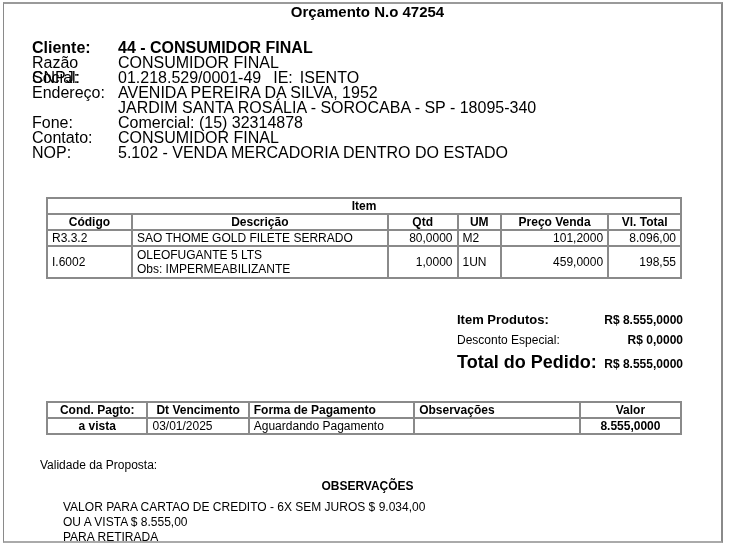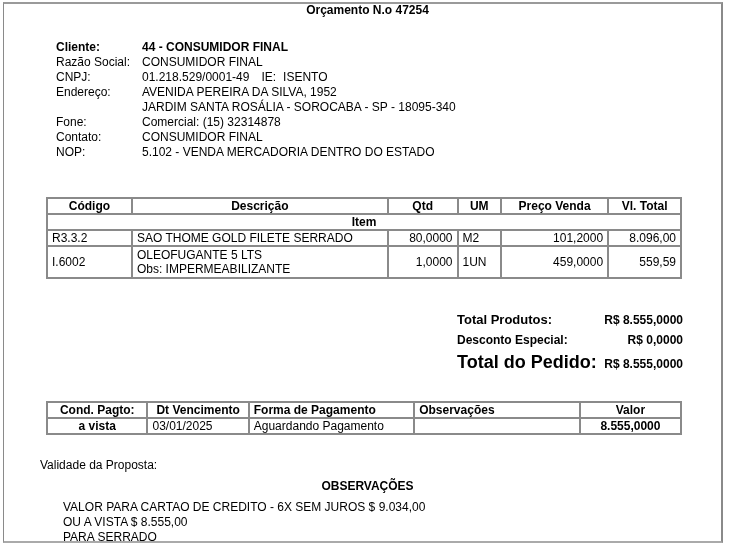--- a/index.html
+++ b/index.html
@@ -2,40 +2,40 @@
 <html><head>
 <meta charset="utf-8">
 <style>
   html, body { margin:0; padding:0; background:#ffffff; }
   body { width:735px; height:548px; position:relative; overflow:hidden;
          font-family:"Liberation Sans", sans-serif; font-size:12px; color:#000; }
   .frame { position:absolute; left:3px; top:2px; width:720px; height:541px;
            border-top:2px solid #9a9a9a; border-left:1px solid #8a8a8a;
            border-right:2px solid #8a8a8a; border-bottom:2px solid #aaaaaa; box-sizing:border-box; }
   .title { position:absolute; top:3px; left:0; width:735px; text-align:center;
-           font-weight:bold; font-size:12px; }
-  .info { position:absolute; left:56px; top:40px; line-height:15px; font-size:12px; }
+           font-weight:bold; font-size:15px; }
+  .info { position:absolute; left:32px; top:40px; line-height:15px; font-size:16px; }
   .info .row { display:flex; height:15px; }
   .info .lbl { width:86px; }
   .info .val { white-space:nowrap; }
   .info .bold { font-weight:bold; }
   .ie { margin-left:12px; }
   table { border-collapse:collapse; position:absolute; font-size:12px; }
   table td, table th { border:2px solid #8a8a8a; padding:0 4px; height:14px; line-height:14px; }
   .items { left:46px; top:197px; width:636px; }
   .items th { font-weight:bold; text-align:center; }
   .items .tall td { height:30px; line-height:14px; }
   .r { text-align:right; }
   .c { text-align:center;font-weight:bold; }
   .l { text-align:left; }
   .totals { position:absolute; left:457px; top:309px; width:226px; }
   .totals .row { display:flex; justify-content:space-between; align-items:baseline; }
   .totals .tp { font-weight:bold; font-size:13px; height:21px; line-height:21px; }
   .totals .de { font-size:12px; font-weight:bold; height:20px; line-height:20px; }
-  .totals .de .lbl { font-weight:bold; }
+  .totals .de .lbl { font-weight:normal; }
   .totals .tot { height:24px; line-height:24px; }
   .totals .tot .lbl { font-weight:bold; font-size:18px; }
   .totals .tot .val { font-size:12px; font-weight:bold; }
   .pay { left:46px; top:401px; width:636px; }
   .pay th { font-weight:bold; }
   .validade { position:absolute; left:40px; top:458px; }
   .obs-title { position:absolute; top:479px; left:0; width:735px; text-align:center; font-weight:bold; font-size:12px; }
   .obs-lines { position:absolute; left:40px; top:500px; line-height:15px;margin-left:23px; }
 </style>
 </head>
@@ -78,55 +78,55 @@
   </div>
   <div class="row">
     <span class="lbl">NOP:</span>
     <span class="val">5.102 - VENDA MERCADORIA DENTRO DO ESTADO</span>
   </div>
 </div>
 
 <table class="items">
   <tbody>
       <tr>
+    <th colspan="6">Item</th>
+  </tr>
+  <tr>
     <th style="width:74px">Código</th>
     <th class="l" style="width:243px">Descrição</th>
     <th style="width:59px">Qtd</th>
     <th style="width:33px">UM</th>
     <th style="width:96px">Preço Venda</th>
     <th style="width:62px">Vl. Total</th>
-  </tr>
-  <tr>
-    <th colspan="6">Item</th>
   </tr>
   <tr>
     <td>R3.3.2</td>
     <td>SAO THOME GOLD FILETE SERRADO</td>
     <td class="r">80,0000</td>
     <td>M2</td>
     <td class="r">101,2000</td>
     <td class="r">8.096,00</td>
   </tr>
   <tr class="tall">
     <td>I.6002</td>
     <td>
       <div>OLEOFUGANTE 5 LTS</div>
       <div>Obs: IMPERMEABILIZANTE</div>
     </td>
     <td class="r">1,0000</td>
     <td>1UN</td>
     <td class="r">459,0000</td>
-    <td class="r">559,59</td>
+    <td class="r">198,55</td>
   </tr>
 </tbody>
   </table>
 
 <div class="totals">
   <div class="row tp">
-    <span class="lbl">Total Produtos:</span>
+    <span class="lbl">Item Produtos:</span>
     <span class="val" style="font-size:12px">R$ 8.555,0000</span>
   </div>
   <div class="row de">
     <span class="lbl">Desconto Especial:</span>
     <span class="val">R$ 0,0000</span>
   </div>
   <div class="row tot">
     <span class="lbl">Total do Pedido:</span>
     <span class="val">R$ 8.555,0000</span>
   </div>
@@ -151,14 +151,14 @@
 </tbody>
   </table>
 
 <div class="validade">Validade da Proposta:</div>
 
 <div class="obs-title">OBSERVAÇÕES</div>
 
 <div class="obs-lines">
   <div>VALOR PARA CARTAO DE CREDITO - 6X SEM JUROS $ 9.034,00</div>
   <div>OU A VISTA $ 8.555,00</div>
-  <div>PARA SERRADO</div>
+  <div>PARA RETIRADA</div>
 </div>
 
 </body></html>

